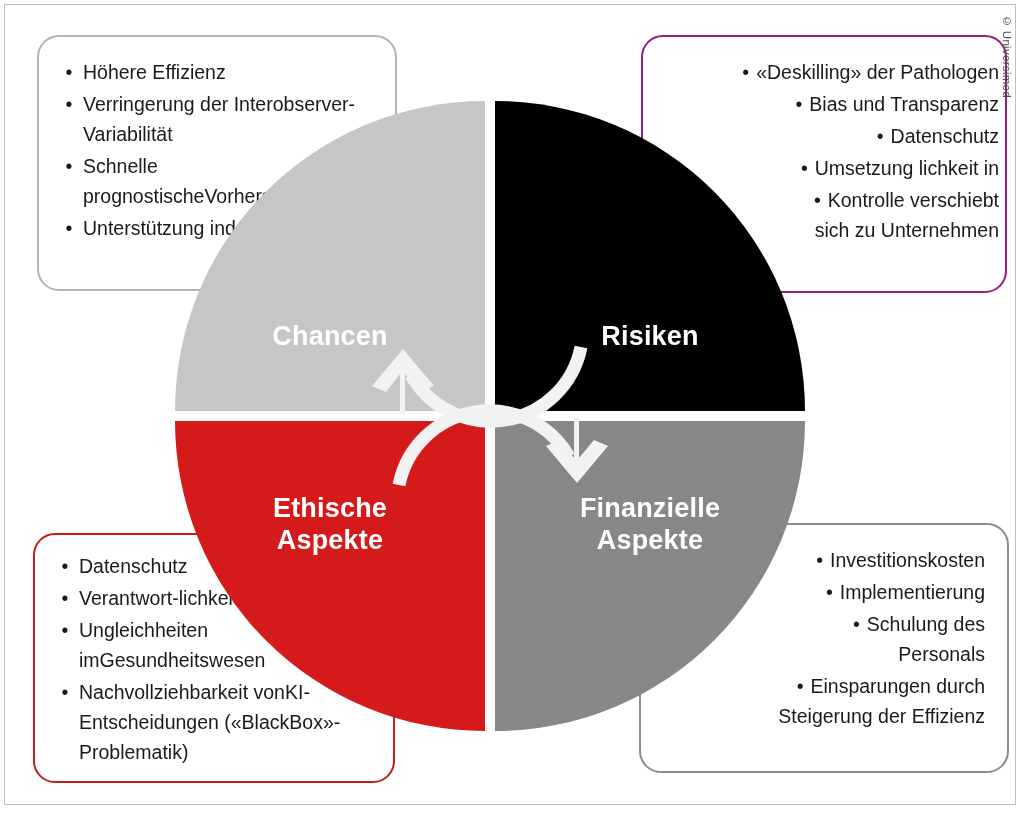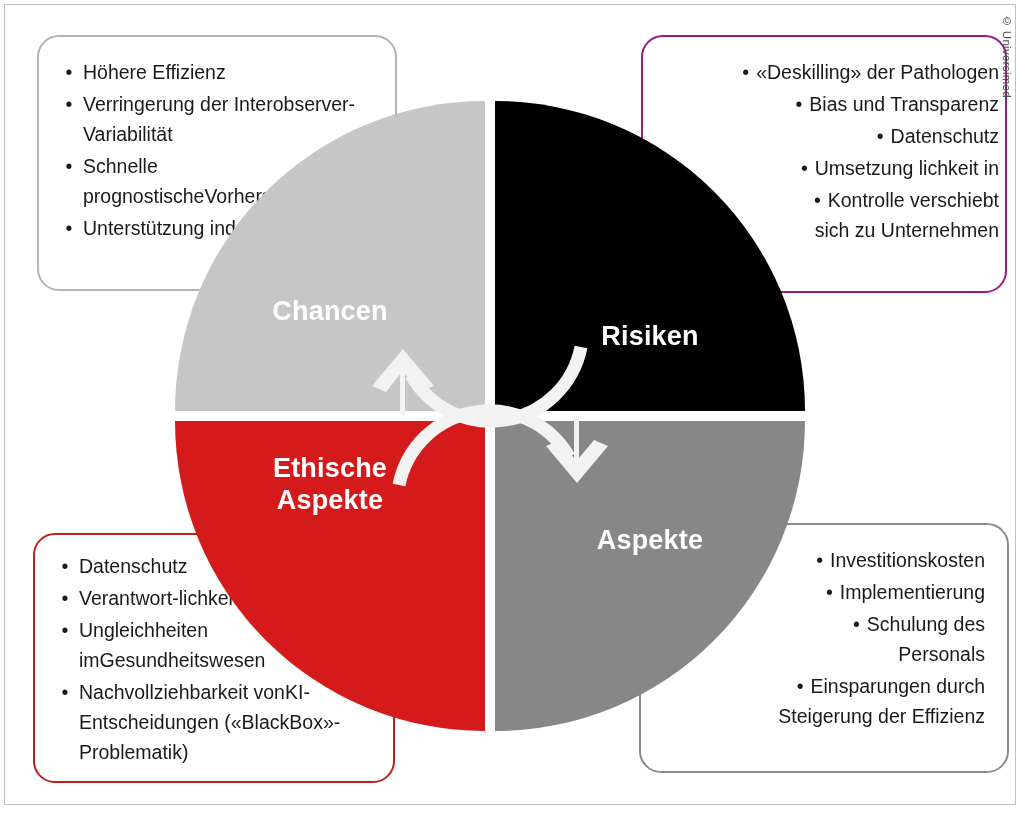--- a/index.html
+++ b/index.html
@@ -36,38 +36,38 @@
     font-size:27px;
     line-height:1.18;
     text-align:center;
     letter-spacing:.2px;
   }
   #quad-chancen{
     left:0;top:0;
     background:#c6c6c6;
     border-radius:310px 0 0 0;
     align-items:flex-end;
-    padding-bottom:83px;
+    padding-bottom:58px;
     box-sizing:border-box;
     text-align:center;
   }
   #quad-risiken{
     left:320px;top:0;
     background:#961b80;
     border-radius:0 310px 0 0;
     align-items:flex-end;
     padding-bottom:58px;
     box-sizing:border-box;
   }
   #quad-ethische{
     left:0;top:320px;
     background:#d41a1a;
     border-radius:0 0 0 310px;
     align-items:flex-start;
-    padding-top:32px;
+    padding-top:72px;
     box-sizing:border-box;
   }
   #quad-finanzielle{
     left:320px;top:320px;
     background:#878787;
     border-radius:0 0 310px 0;
     align-items:flex-start;
     padding-top:72px;
     box-sizing:border-box;
   }
@@ -236,21 +236,21 @@
 
     <div class="quad" id="quad-ethische" style="background: rgb(212, 26, 26);">
       <span>
         <span>Ethische</span><br>
         <span>Aspekte</span>
       </span>
     </div>
 
     <div class="quad" id="quad-finanzielle" style="background: rgb(135, 135, 135);">
       <span>
-        <br>
+        <span>Finanzielle</span><br>
         <span>Aspekte</span>
       </span>
     </div>
 
     <svg id="arrows" viewBox="0 0 630 630">
 
       <g>
         <path d="M 224 384 A 92 92 0 0 1 394 356" fill="none" stroke="#f2f2f2" stroke-width="13" stroke-linecap="butt"></path>
         <path d="M 371 345 L 402 382 L 433 345 L 419 339 L 404 357 L 404 316 L 399 316 L 399 357 L 385 339 Z" fill="#f2f2f2"></path>
       </g>

